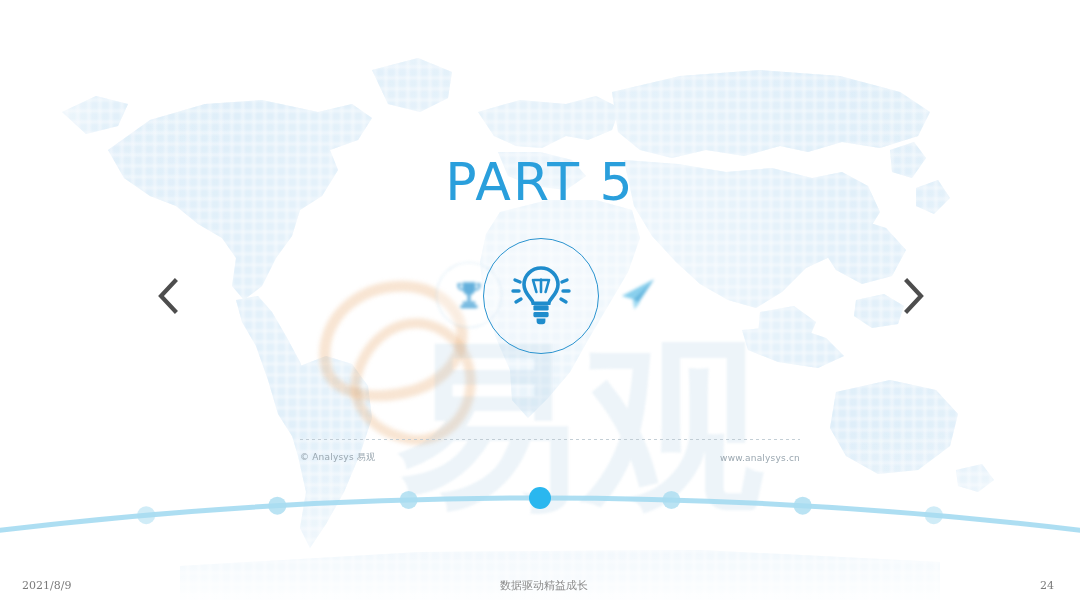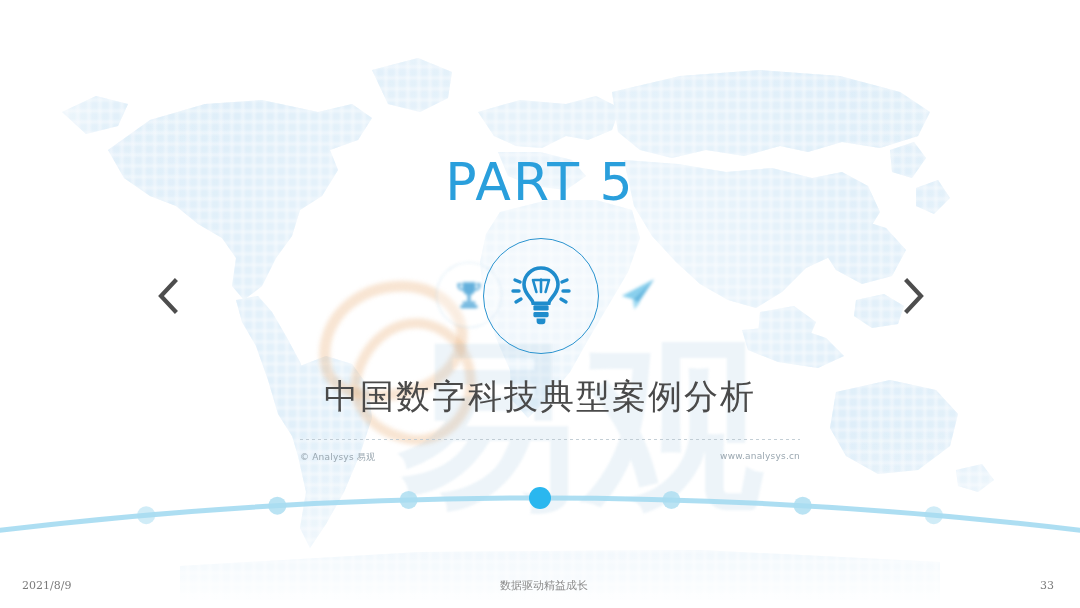--- a/index.html
+++ b/index.html
@@ -146,21 +146,21 @@
     background-repeat: repeat-x;
     opacity: 0.85;
   }
   .brand-row {
     position: absolute;
     left: 300px;
     top: 451px;
     width: 500px;
     display: flex;
     justify-content: space-between;
-    align-items: flex-start;
+    align-items: center;
     font-size: 9px;
     color: #9aa7b0;
     font-family: "DejaVu Sans", "Liberation Sans", sans-serif;
   }
   .brand-row .copyright { letter-spacing: 0.2px; }
   .brand-row .site { letter-spacing: 0.2px; }
 
   
   .nav-arrow {
     position: absolute;
@@ -314,21 +314,20 @@
     <div class="icon-side right">
       <svg width="40" height="40" viewBox="0 0 32 32" xmlns="http://www.w3.org/2000/svg">
         <path d="M29 4 3 17.5l9 2.6L29 4z" fill="#5bbde6"></path>
         <path d="M29 4 12 20.1l1.1 7.9L29 4z" fill="#2f9ed4"></path>
         <path d="M12 20.1 13.1 28l4.4-4.9-5.5-3z" fill="#7fcfef"></path>
       </svg>
     </div>
 
   </div>
 
-  <div class="section-title">中国数字科技典型案例分析</div>
 
   <div class="divider"></div>
   <div class="brand-row">
     <span class="copyright">© Analysys 易观</span>
     <span class="site">www.analysys.cn</span>
   </div>
 
   <div class="nav-arrow prev">
     <svg width="26" height="40" viewBox="0 0 26 40" xmlns="http://www.w3.org/2000/svg">
       <path d="M20 5 L6 20 L20 35" fill="none" stroke="#4d4d4d" stroke-width="4.2" stroke-linecap="square" stroke-linejoin="miter"></path>
@@ -351,16 +350,16 @@
           <circle cx="671.4" cy="37.9" r="9" fill="#a9dcf0" opacity="0.8"></circle>
           <circle cx="802.7" cy="43.7" r="9" fill="#a9dcf0" opacity="0.8"></circle>
           <circle cx="933.8" cy="53.2" r="9" fill="#a9dcf0" opacity="0.55"></circle>
         </g>
     </svg>
   </div>
 
   <div class="footer">
     <span class="f-date">2021/8/9</span>
     <span class="f-center">数据驱动精益成长</span>
-    <span class="f-page">33</span>
+    <span class="f-page">24</span>
   </div>
 
 </div>
 
 </body></html>

